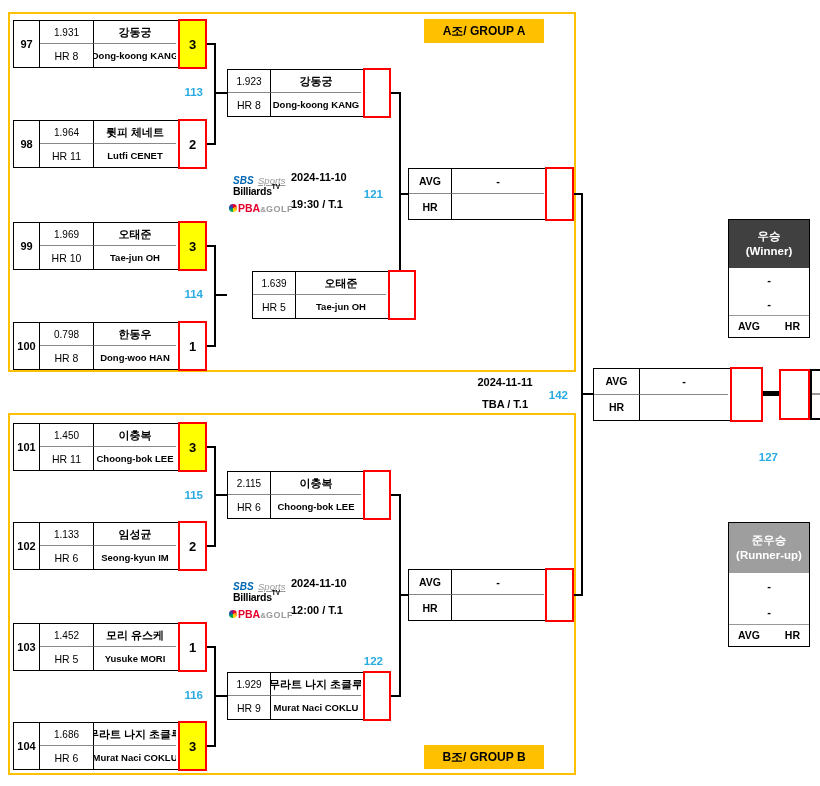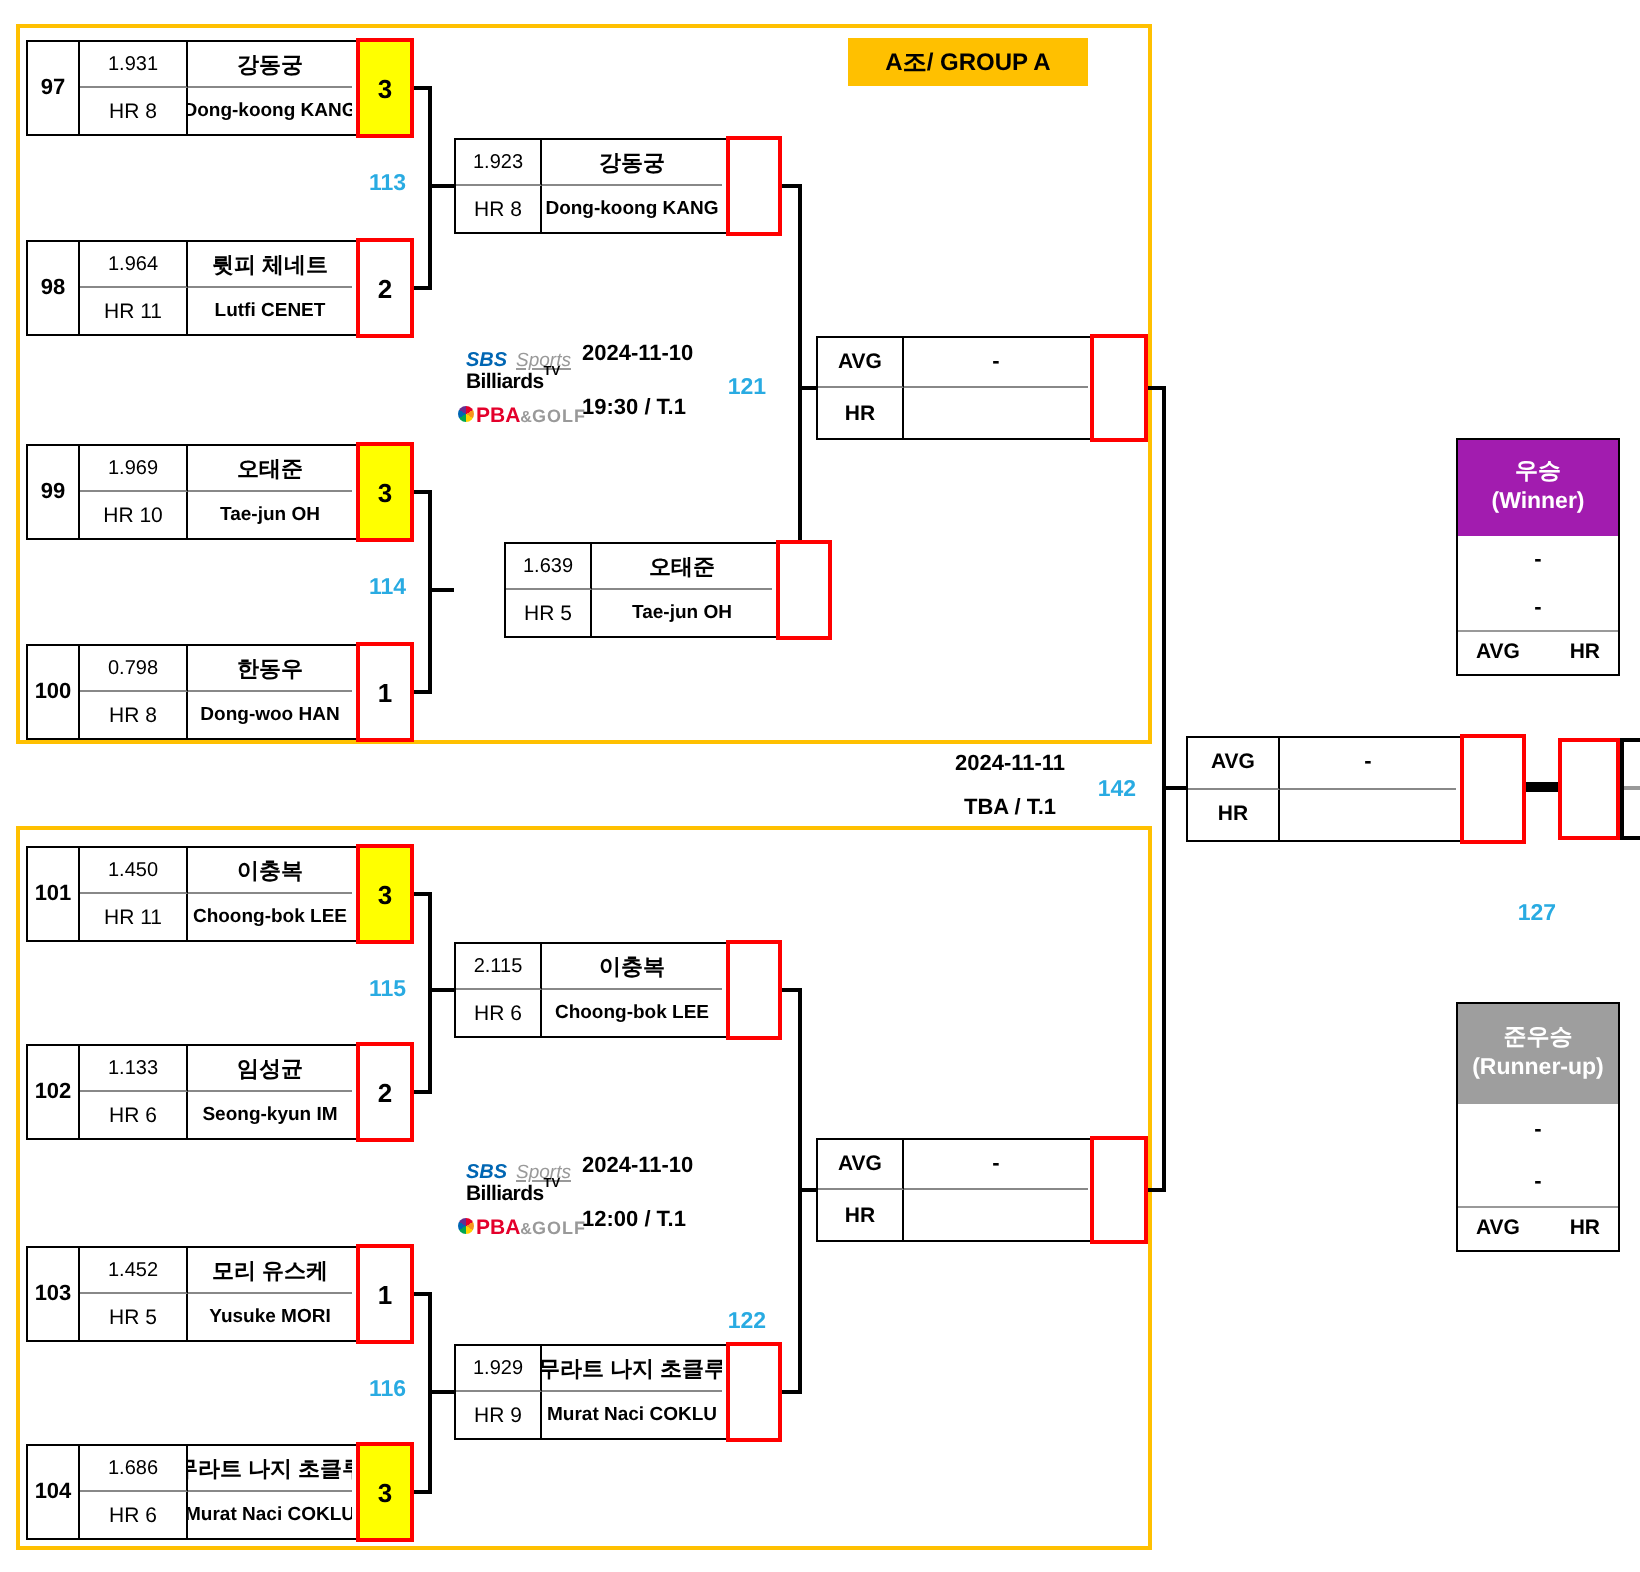--- a/index.html
+++ b/index.html
@@ -36,21 +36,21 @@
   .rbox .val{font-size:11px;font-weight:700;}
   .rbox .r1{border-bottom:1px solid #888;}
   .rbox .lc{border-right:1.5px solid #000;}
   .rbox .score{width:29px;}
   .fbox{width:169px;height:53px;grid-template-columns:46px 88px;}
   .fbox .score{width:33px;}
   
   .panel{position:absolute;width:82px;border:1.5px solid #000;background:#fff;box-sizing:border-box;}
   .panel .hd{color:#fff;font-weight:700;font-size:11.5px;text-align:center;line-height:1.3;
              display:flex;flex-direction:column;justify-content:center;}
-  .hd-blue{background:#a21caf;}
+  .hd-blue{background:#404040;}
   .hd-gray{background:#9E9E9E;}
   .pdash{text-align:center;font-weight:700;font-size:11px;display:flex;align-items:center;justify-content:center;}
   .pft{display:flex;justify-content:space-between;align-items:center;padding:0 9px;
        border-top:1px solid #999;font-weight:700;font-size:10.5px;}
   
   .bc{position:absolute;white-space:nowrap;}
   .sbs{color:#0066B3;font-weight:800;font-style:italic;font-size:10px;}
   .sports{color:#999;font-style:italic;font-size:9.5px;text-decoration:underline;}
   .billiards{font-weight:800;font-size:10.5px;letter-spacing:-0.3px;}
   .tv{font-size:6.5px;font-weight:800;vertical-align:super;}
@@ -65,20 +65,21 @@
   .cdiv{position:absolute;left:0;right:0;top:22px;height:2px;background:#999;}
 </style>
 </head>
 <body>
 
 <div id="canvas">
 
   <div class="group" style="left:8px;top:12px;width:568px;height:360px;"></div>
   <div class="group" style="left:8px;top:413px;width:568px;height:362px;"></div>
   <div class="glabel" style="left:424px;top:19px;width:120px;height:24px;">A조/ GROUP A</div>
+  <div class="glabel" style="left:424px;top:745px;width:120px;height:24px;">B조/ GROUP B</div>
 
   <div class="line" style="left:205px;top:43px;width:11px;height:2px;"></div>
   <div class="line" style="left:214px;top:43px;width:2px;height:102px;"></div>
   <div class="line" style="left:205px;top:143px;width:11px;height:2px;"></div>
   <div class="line" style="left:216px;top:92px;width:11px;height:2px;"></div>
   <div class="line" style="left:205px;top:245px;width:11px;height:2px;"></div>
   <div class="line" style="left:214px;top:245px;width:2px;height:102px;"></div>
   <div class="line" style="left:205px;top:345px;width:11px;height:2px;"></div>
   <div class="line" style="left:216px;top:294px;width:11px;height:2px;"></div>
   <div class="line" style="left:390px;top:92px;width:11px;height:2px;"></div>
@@ -269,21 +270,21 @@
       <div>(Winner)</div>
     </div>
     <div class="pdash" style="height:24px;">-</div>
     <div class="pdash" style="height:23px;">-</div>
     <div class="pft" style="height:20px;">
       <span>AVG</span>
       <span>HR</span>
     </div>
   </div>
 
-  <div class="panel" style="left:728px;top:501px;height:125px;">
+  <div class="panel" style="left:728px;top:522px;height:125px;">
     <div class="hd hd-gray" style="height:50px;">
       <div>준우승</div>
       <div>(Runner-up)</div>
     </div>
     <div class="pdash" style="height:26px;">-</div>
     <div class="pdash" style="height:25px;">-</div>
     <div class="pft" style="height:20px;">
       <span>AVG</span>
       <span>HR</span>
     </div>

